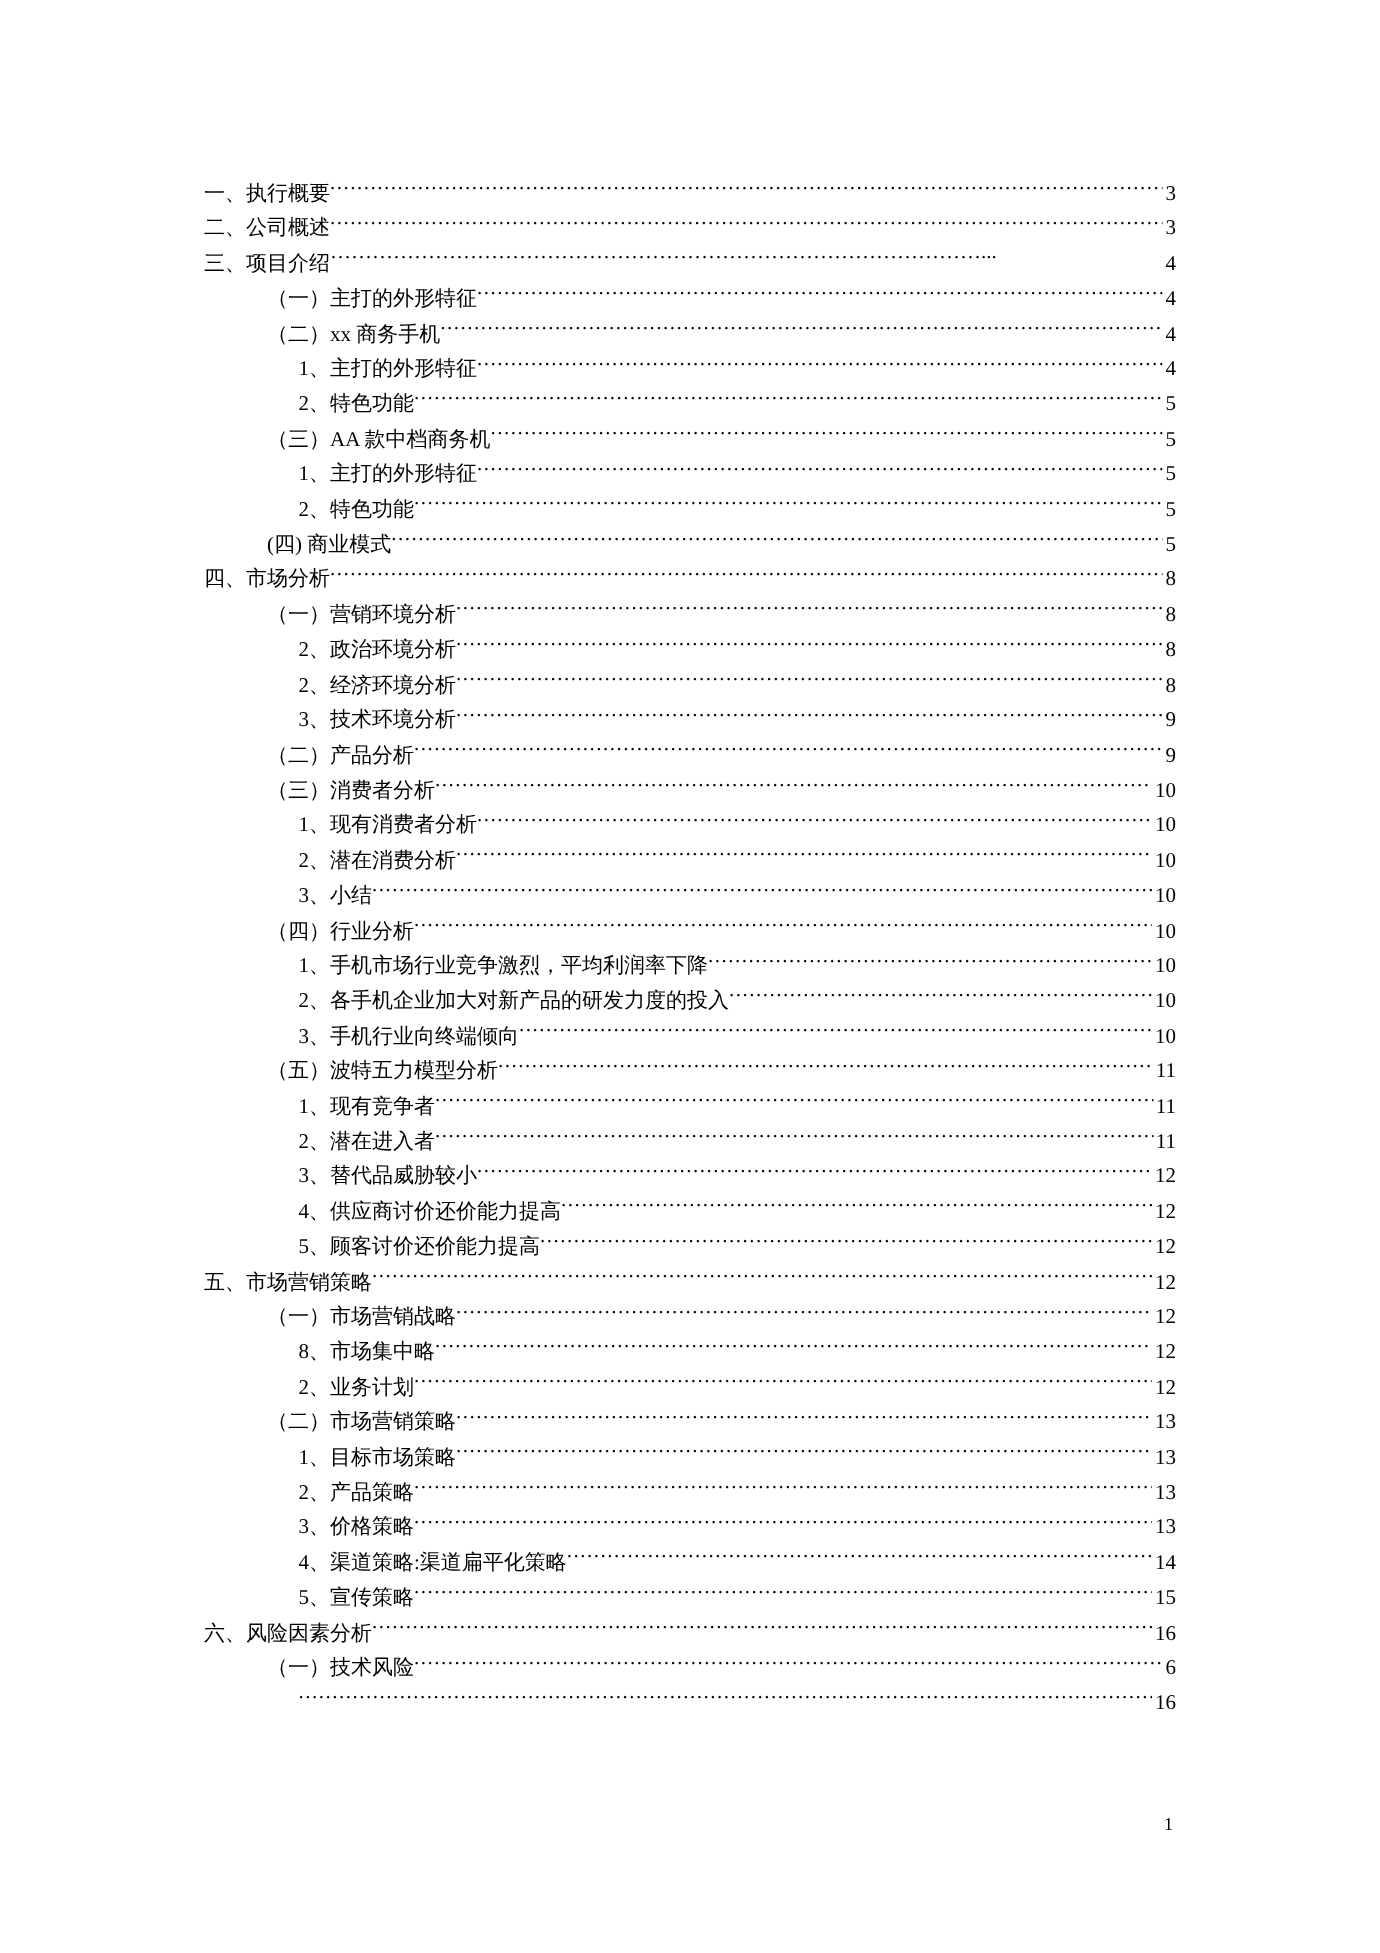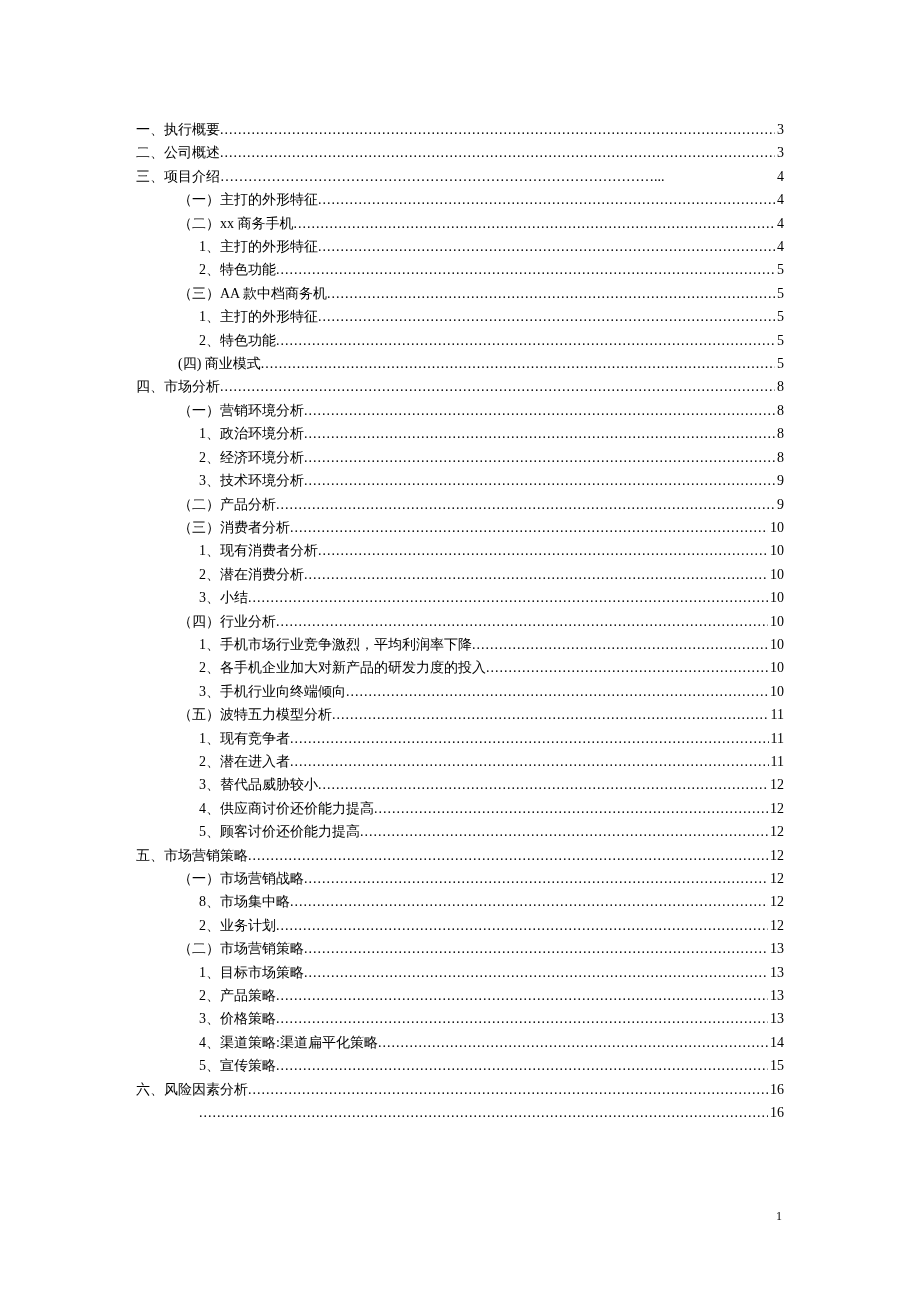--- a/index.html
+++ b/index.html
@@ -13,21 +13,21 @@
       width: 920px;
       height: 1302px;
       position: relative;
       padding: 118px 136px 0 136px;
     }
     .toc-container {
       width: 100%;
     }
     .toc-line {
       display: flex;
-      align-items: flex-end;
+      align-items: flex-start;
       line-height: 23.4px;
       font-size: 14px;
       color: #000;
       white-space: nowrap;
     }
     .indent-0 { padding-left: 0; }
     .indent-1 { padding-left: 42px; }
     .indent-2 { padding-left: 63px; }
     .toc-label {
       flex-shrink: 0;
@@ -125,21 +125,21 @@
       <span class="toc-label">四、市场分析</span>
       <span class="toc-leader"></span>
       <span class="toc-page">8</span>
     </div>
     <div class="toc-line indent-1">
       <span class="toc-label">（一）营销环境分析</span>
       <span class="toc-leader"></span>
       <span class="toc-page">8</span>
     </div>
     <div class="toc-line indent-2">
-      <span class="toc-label">1、政治环境分析</span>
+      <span class="toc-label">2、政治环境分析</span>
       <span class="toc-leader"></span>
       <span class="toc-page">8</span>
     </div>
     <div class="toc-line indent-2">
       <span class="toc-label">2、经济环境分析</span>
       <span class="toc-leader"></span>
       <span class="toc-page">8</span>
     </div>
     <div class="toc-line indent-2">
       <span class="toc-label">3、技术环境分析</span>
@@ -268,20 +268,25 @@
     </div>
     <div class="toc-line indent-2">
       <span class="toc-label">5、宣传策略</span>
       <span class="toc-leader"></span>
       <span class="toc-page">15</span>
     </div>
     <div class="toc-line indent-0">
       <span class="toc-label">六、风险因素分析</span>
       <span class="toc-leader"></span>
       <span class="toc-page">16</span>
+    </div>
+    <div class="toc-line indent-1">
+      <span class="toc-label">（一）技术风险</span>
+      <span class="toc-leader"></span>
+      <span class="toc-page">6</span>
     </div>
     <div class="toc-line indent-2">
       <span class="toc-leader"></span>
       <span class="toc-page">16</span>
     </div>
   </div>
 
 <div class="page-number">1</div>
 
 </body></html>

